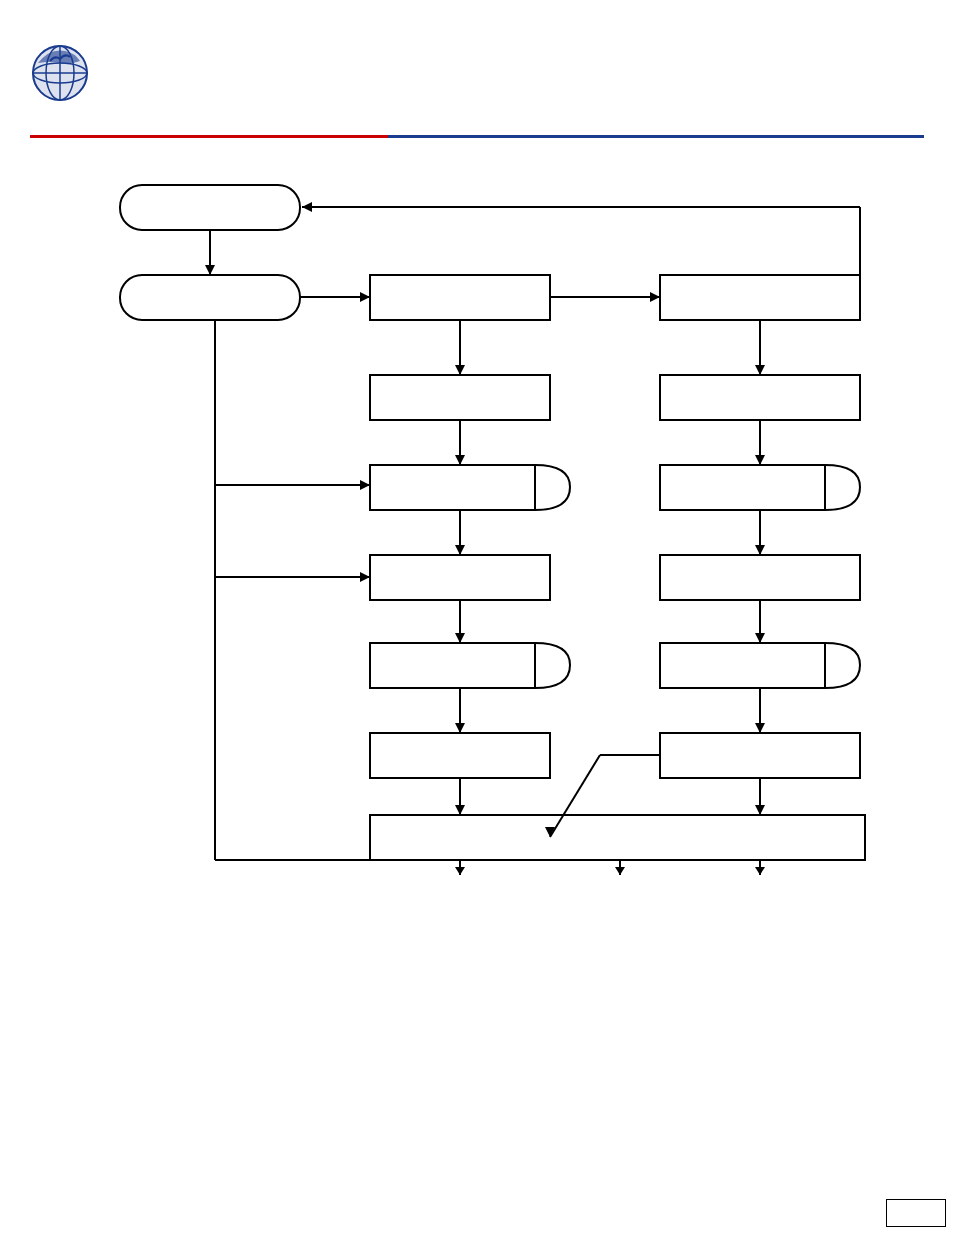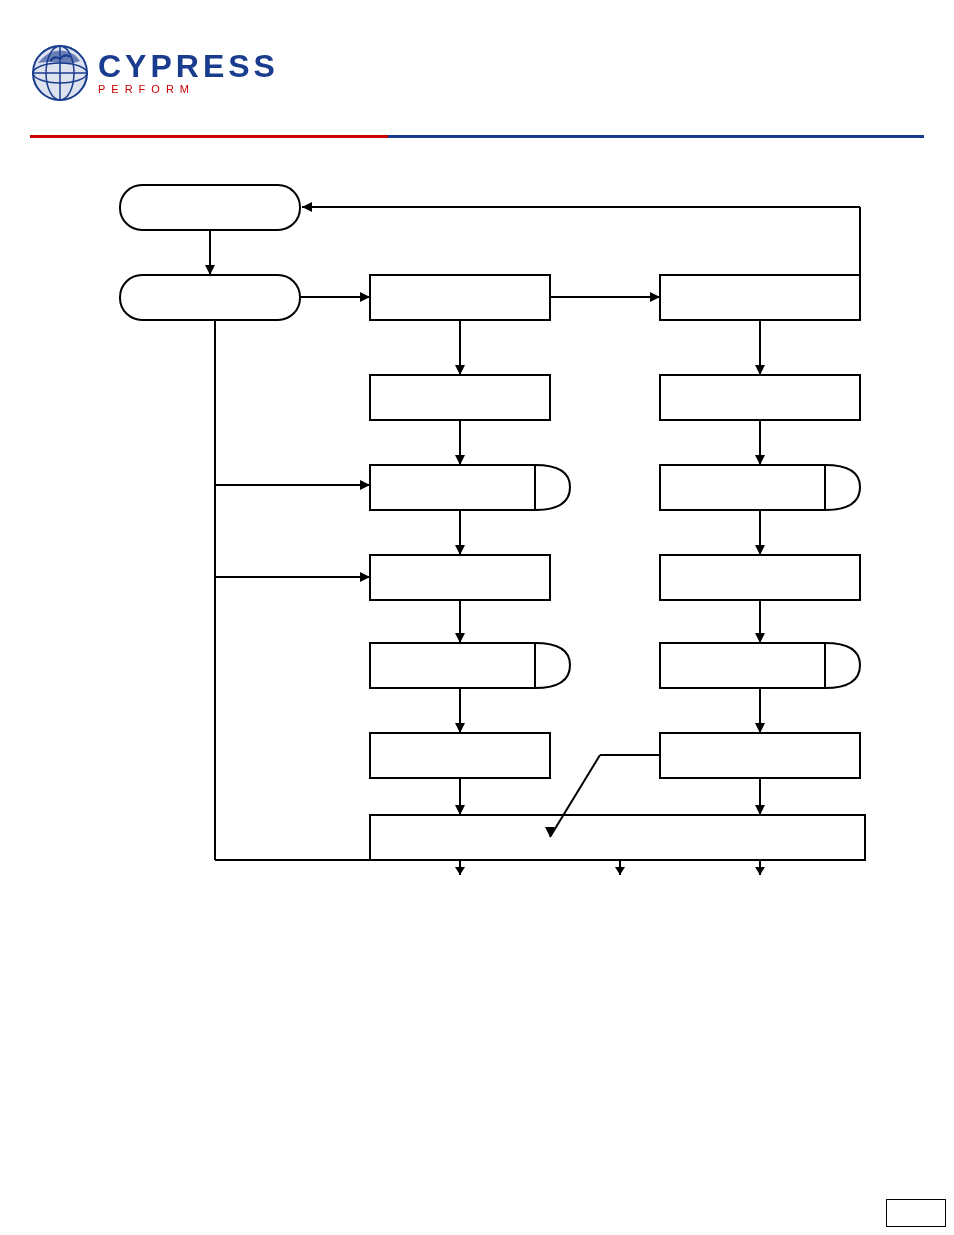--- a/index.html
+++ b/index.html
@@ -99,24 +99,20 @@
       <ellipse cx="30" cy="30" rx="14" ry="27" fill="none" stroke="#1a3c8f" stroke-width="1.5"></ellipse>
       <ellipse cx="30" cy="30" rx="27" ry="10" fill="none" stroke="#1a3c8f" stroke-width="1.5"></ellipse>
       <line x1="3" y1="30" x2="57" y2="30" stroke="#1a3c8f" stroke-width="1.5"></line>
       <line x1="30" y1="3" x2="30" y2="57" stroke="#1a3c8f" stroke-width="1.5"></line>
 
       <path d="M20,18 Q25,12 30,16 Q35,10 40,14" fill="none" stroke="#1a3c8f" stroke-width="2"></path>
 
       <path d="M8,20 Q20,5 35,8 Q45,10 50,18 Q40,22 30,20 Q20,18 8,20Z" fill="#1a3c8f" opacity="0.6"></path>
     </svg>
 
-    <div class="logo-text">
-      <span class="logo-cypress">CYPRESS</span>
-      <span class="logo-perform">PERFORM</span>
-    </div>
   </div>
 </div>
 
 <div class="header-line"></div>
 
 <div class="diagram">
   <svg class="flowchart" viewBox="0 0 860 720" xmlns="http://www.w3.org/2000/svg">
 
     <rect x="60" y="30" width="180" height="45" rx="22" ry="22" fill="white" stroke="black" stroke-width="2"></rect>
 

